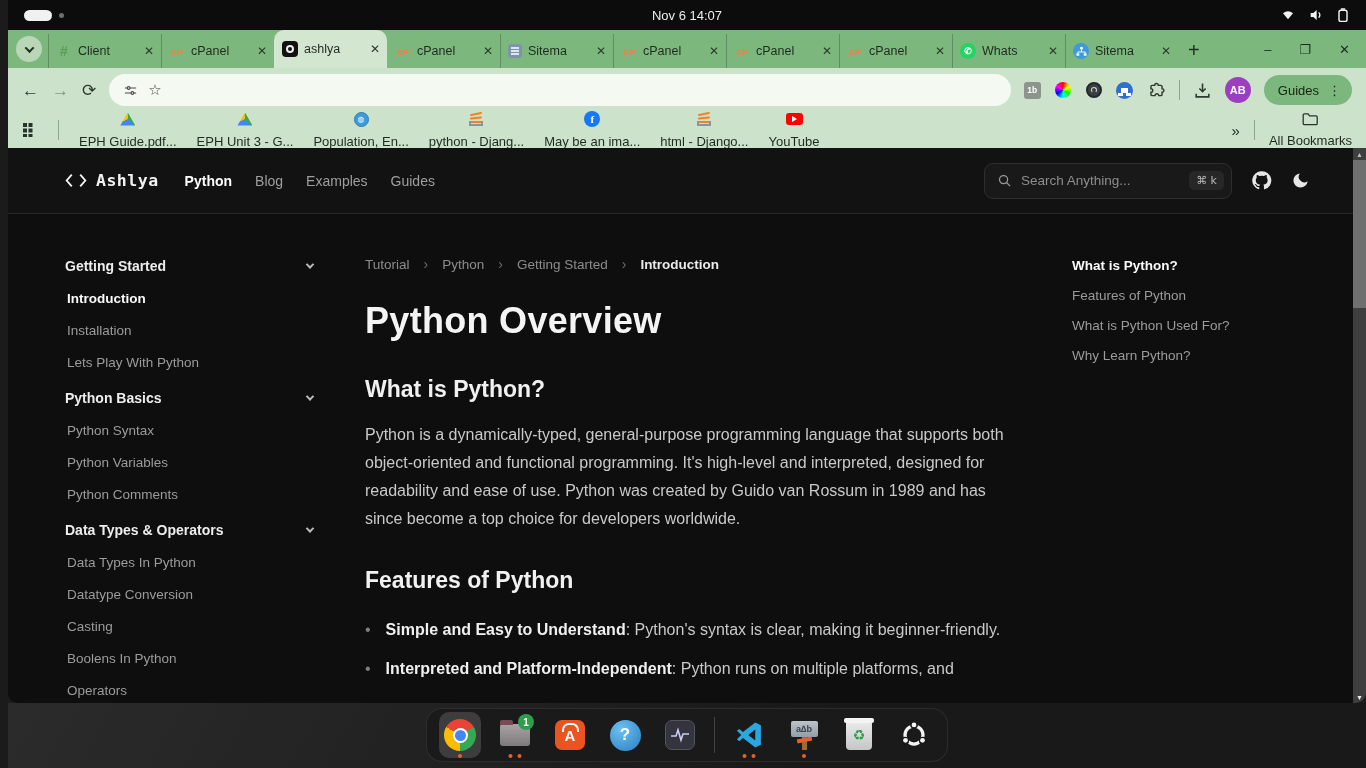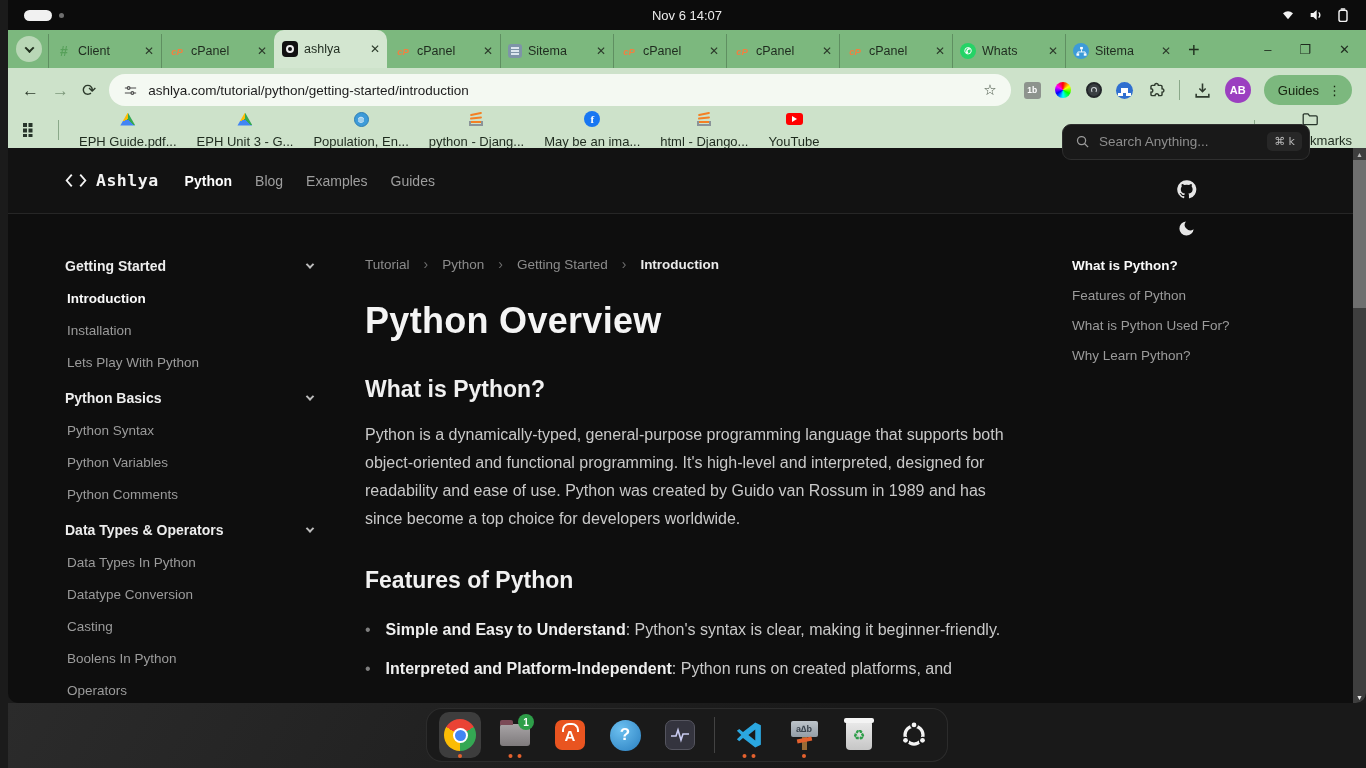--- a/index.html
+++ b/index.html
@@ -73,21 +73,21 @@
   .bm-right { margin-left:auto; display:flex; align-items:center; gap:14px; }
   .bm-overflow { font-size:15px; color:#20301f; }
 
   
   .webpage { height:555px; background:#0e0e0e; position:relative; color:#c9c9c9; }
   .siteheader { height:66px; background:#121212; border-bottom:1px solid #262626; display:flex; align-items:center; padding:0 56px 0 57px; gap:26px; }
   .brand { display:flex; align-items:center; gap:9px; color:#f2f2f2; }
   .brand-name { font-family:"DejaVu Sans Mono", monospace; font-weight:700; font-size:16.5px; letter-spacing:.5px;}
   .sitenav { display:flex; gap:23px; font-size:14px; color:#9e9e9e; }
   .sitenav .active { color:#fff; font-weight:700; }
-  .hdr-right { margin-left:auto; display:flex; align-items:center; gap:19px;flex-direction:column; }
+  .hdr-right { margin-left:auto; display:flex; align-items:center; gap:19px; }
   .searchbox { width:248px; height:36px; border:1px solid #2f2f2f; background:#191919; border-radius:9px; display:flex; align-items:center; gap:9px; padding:0 7px 0 12px; color:#8d8d8d; font-size:13.5px; }
   .kbd { margin-left:auto; background:#272727; border-radius:5px; padding:3px 7px; font-size:11px; color:#b8b8b8; font-family:"DejaVu Sans",sans-serif;}
 
   .sidebar { position:absolute; left:57px; top:102px; width:248px; }
   .sgroup { margin-top:4px; }
   .sgroup:first-child { margin-top:0; }
   .sgtitle { height:32px; display:flex; align-items:center; justify-content:space-between; color:#ededed; font-weight:700; font-size:14px; }
   .sgtitle .chev { border-color:#bdbdbd; width:6px; height:6px; }
   .sitem { height:32px; display:flex; align-items:center; padding-left:2px; color:#9b9b9b; font-size:13.5px; cursor:default;}
   .sitem.active { color:#fafafa; font-weight:700; }
@@ -245,21 +245,20 @@
     <div class="toolbar">
       <span class="navbtn">←</span>
       <span class="navbtn dim">→</span>
       <span class="navbtn">⟳</span>
       <div class="urlpill">
         <svg width="15" height="15" viewBox="0 0 24 24">
             <circle cx="9" cy="8" r="2.2" fill="none" stroke="#4a4a4a" stroke-width="1.8"></circle>
             <path d="M3 8h4 M11 8h10 M3 16h10 M17 16h4" stroke="#4a4a4a" stroke-width="1.8"></path>
             <circle cx="15" cy="16" r="2.2" fill="none" stroke="#4a4a4a" stroke-width="1.8"></circle>
           </svg>
-        <span class="url">ashlya.com/tutorial/python/getting-started/introduction</span>
         <span class="star">☆</span>
       </div>
       <span class="ext ext-1b">1b</span>
       <span class="ext">
           <span class="ext-wheel"></span>
         </span>
       <span class="ext">
           <span class="ext-shot">
             <i></i>
           </span>
@@ -443,21 +442,21 @@
         <div class="h2">What is Python?</div>
         <div class="para">Python is a dynamically-typed, general-purpose programming language that supports both object-oriented and functional programming. It's high-level and interpreted, designed for readability and ease of use. Python was created by Guido van Rossum in 1989 and has since become a top choice for developers worldwide.</div>
         <div class="h2">Features of Python</div>
         <div class="bullets">
           <div class="bullet">
             <span class="dot">•</span>
             <span><b>Simple and Easy to Understand</b><span>: Python's syntax is clear, making it beginner-friendly.</span></span>
           </div>
           <div class="bullet">
             <span class="dot">•</span>
-            <span><b>Interpreted and Platform-Independent</b><span>: Python runs on created platforms, and</span></span>
+            <span><b>Interpreted and Platform-Independent</b><span>: Python runs on multiple platforms, and</span></span>
           </div>
         </div>
       </div>
 
       <div class="toc">
         <div class="toc-item active">What is Python?</div>
         <div class="toc-item">Features of Python</div>
         <div class="toc-item">What is Python Used For?</div>
         <div class="toc-item">Why Learn Python?</div>
       </div>

